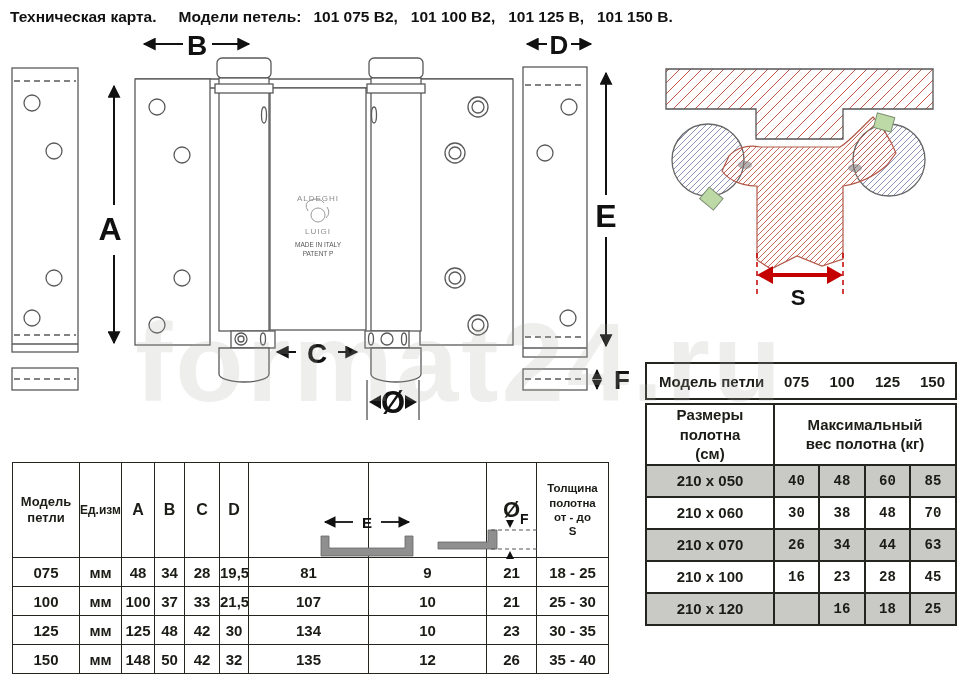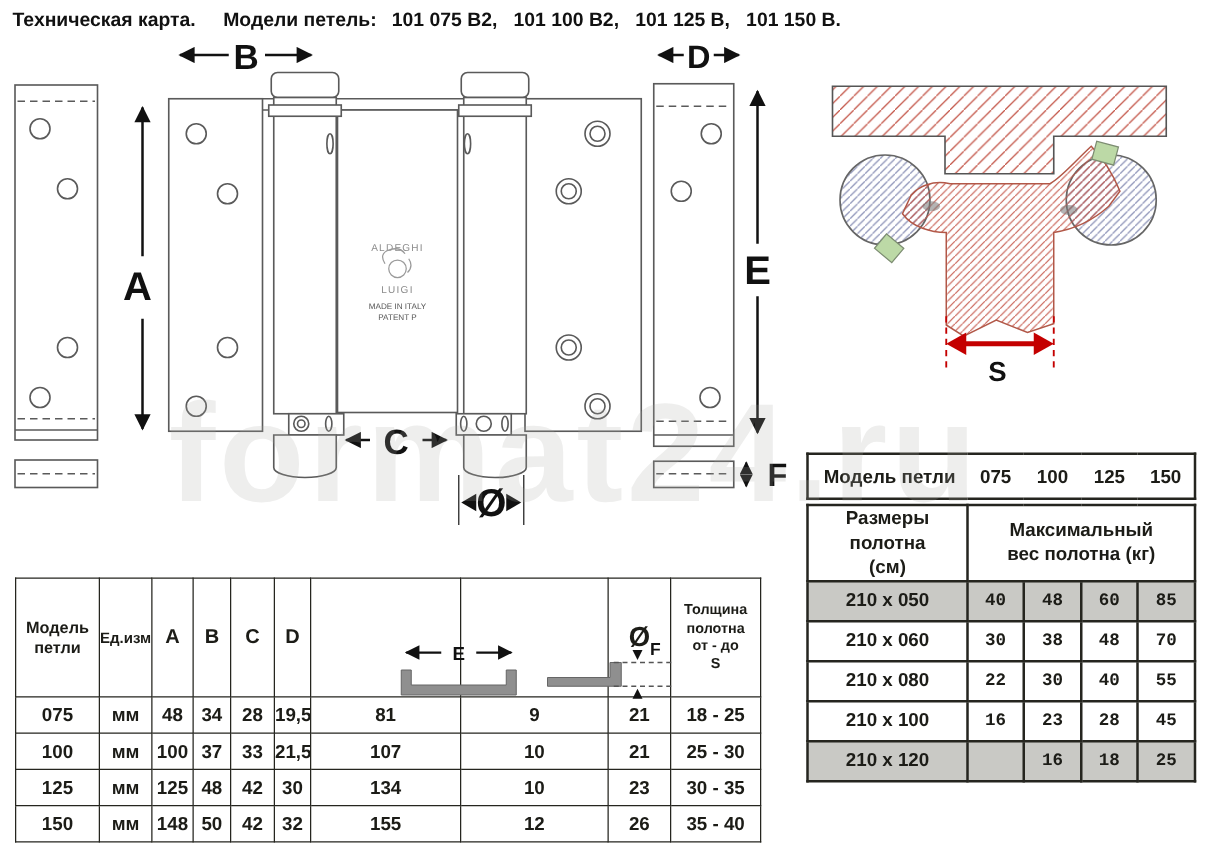--- a/index.html
+++ b/index.html
@@ -328,21 +328,21 @@
     <td>23</td>
     <td class="thick-c">30 - 35</td>
   </tr>
   <tr class="data-row">
     <td>150</td>
     <td>мм</td>
     <td>148</td>
     <td>50</td>
     <td>42</td>
     <td>32</td>
-    <td>155</td>
+    <td>135</td>
     <td>12</td>
     <td>26</td>
     <td class="thick-c">35 - 40</td>
   </tr>
 </tbody>
   </table>
 
 <table class="wt-models">
   <colgroup>
       <col style="width:128px">
@@ -384,26 +384,26 @@
     <td class="val">60</td>
     <td class="val">85</td>
   </tr>
   <tr class="row">
     <td class="size">210 x 060</td>
     <td class="val">30</td>
     <td class="val">38</td>
     <td class="val">48</td>
     <td class="val">70</td>
   </tr>
-  <tr class="row">
-    <td class="size">210 x 080</td>
-    <td class="val">22</td>
-    <td class="val">30</td>
-    <td class="val">40</td>
-    <td class="val">55</td>
+  <tr class="row shade">
+    <td class="size">210 x 070</td>
+    <td class="val">26</td>
+    <td class="val">34</td>
+    <td class="val">44</td>
+    <td class="val">63</td>
   </tr>
   <tr class="row">
     <td class="size">210 x 100</td>
     <td class="val">16</td>
     <td class="val">23</td>
     <td class="val">28</td>
     <td class="val">45</td>
   </tr>
   <tr class="row shade">
     <td class="size">210 x 120</td>

